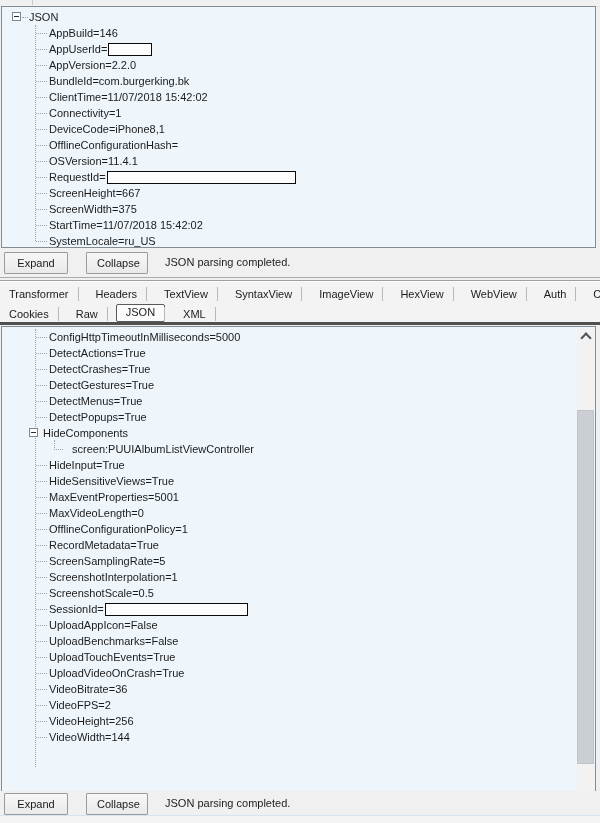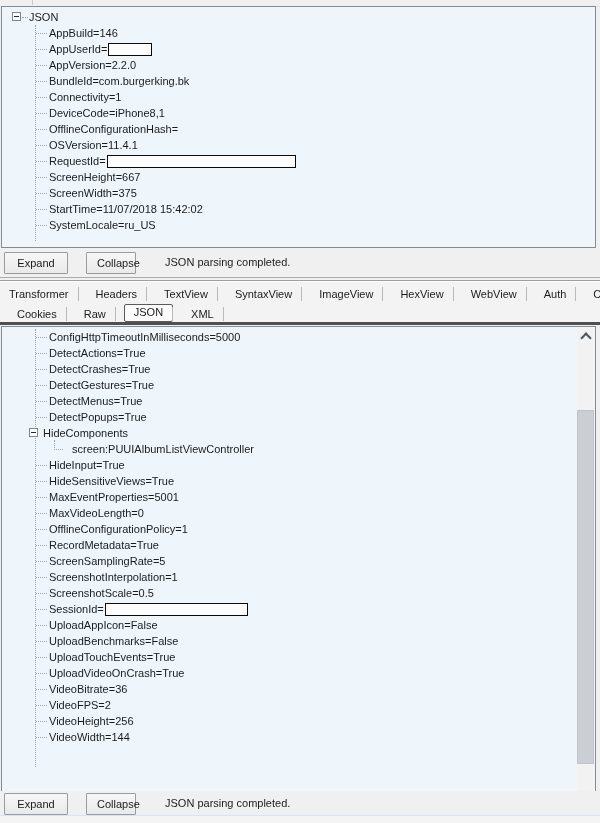--- a/index.html
+++ b/index.html
@@ -66,31 +66,31 @@
   .toolbar{position:absolute;left:0;width:600px;height:28px;background:#f0f0f0;}
   .toolbar-top{top:248px;}
   .toolbar-bottom{top:791px;height:24px;}
   .btn{
     position:absolute;top:4px;height:22px;box-sizing:border-box;
     background:linear-gradient(#f7f7f7,#e9e9e9);
     border:1px solid #9b9b9b;border-radius:1px;
     text-align:center;line-height:20px;cursor:default;padding:0 10px;
   }
   .btn-expand{left:4px;width:64px;}
-  .btn-collapse{left:86px;width:50px;}
+  .btn-collapse{left:86px;width:62px;}
   .status-text{position:absolute;left:165px;top:8px;}
   .toolbar-bottom .btn{top:2px;}
   .toolbar-bottom .status-text{top:6px;}
 
   
   .splitter{position:absolute;left:0;top:277px;width:600px;height:4px;background:#f0f0f0;border-top:1px solid #ababab;border-bottom:1px solid #9e9e9e;box-sizing:border-box;}
   .tabstrip{position:absolute;left:0;top:281px;width:600px;height:44px;background:#f3f3f3;border-top:1px solid #fdfdfd;box-sizing:border-box;}
   .tab-row{position:absolute;left:0;width:488px;display:flex;align-items:center;}
   .tab-row1{top:1px;height:21px;}
-  .tab-row2{top:22px;height:19px;padding-left:8px;}
+  .tab-row2{top:22px;height:19px;}
   .tab{
     position:relative;padding:0 9px;height:16px;line-height:16px;text-align:center;cursor:default;
   }
   .tab::after{
     content:"";position:absolute;right:-1px;top:1px;width:1px;height:14px;background:#b9b9b9;
   }
   .tab{margin-right:9px;}
   .tab.selected{
     border:1px solid #5a5a5a;border-radius:2px;background:#fbfbfb;
     height:16px;line-height:15px;margin-top:-1px;
@@ -124,20 +124,24 @@
         <span class="h-connector"></span>
         <span class="tree-label">AppUserId=<span class="redacted" style="width: 44px;"></span></span>
       </div>
       <div class="tree-row lvl1">
         <span class="h-connector"></span>
         <span class="tree-label">AppVersion=2.2.0</span>
       </div>
       <div class="tree-row lvl1">
         <span class="h-connector"></span>
         <span class="tree-label">BundleId=com.burgerking.bk</span>
+      </div>
+      <div class="tree-row lvl1">
+        <span class="h-connector"></span>
+        <span class="tree-label">ClientTime=11/07/2018 15:42:02</span>
       </div>
       <div class="tree-row lvl1">
         <span class="h-connector"></span>
         <span class="tree-label">Connectivity=1</span>
       </div>
       <div class="tree-row lvl1">
         <span class="h-connector"></span>
         <span class="tree-label">DeviceCode=iPhone8,1</span>
       </div>
       <div class="tree-row lvl1">

